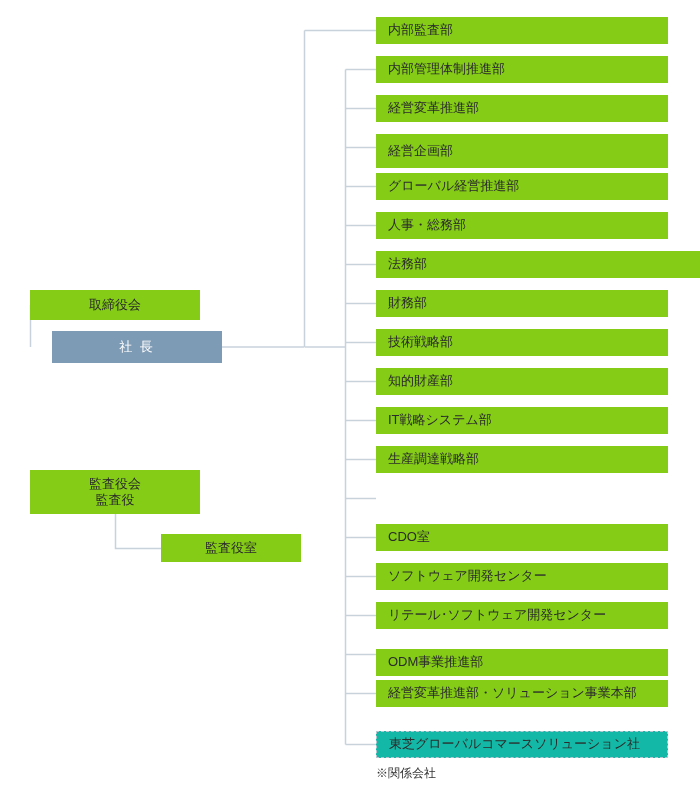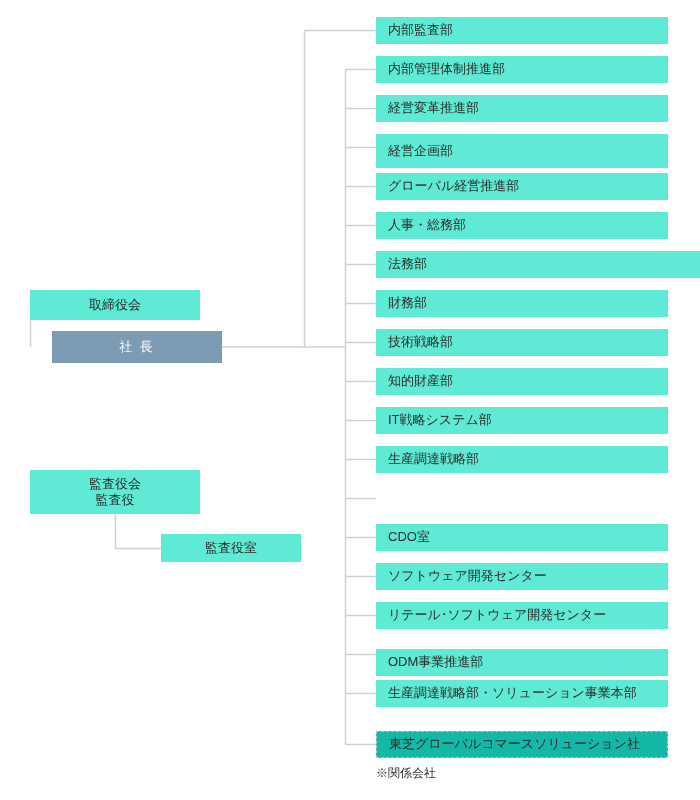--- a/index.html
+++ b/index.html
@@ -13,21 +13,21 @@
   }
   #chart {
     position: relative;
     width: 700px;
     height: 800px;
     overflow: hidden;
   }
   .node {
     position: absolute;
     box-sizing: border-box;
-    background: #5eead4;
+    background: #84cc16;
     display: flex;
     align-items: center;
     font-size: 13px;
     line-height: 1.25;
     color: #2b2b2b;
   }
   .node.center {
     justify-content: center;
     text-align: center;
   }
@@ -167,21 +167,21 @@
   <div class="node left" style="left:376px; top:563px; width:292px; height:27px;">
     <span>ソフトウェア開発センター</span>
   </div>
   <div class="node left" style="left:376px; top:602px; width:292px; height:27px;">
     <span>リテール･ソフトウェア開発センター</span>
   </div>
   <div class="node left" style="left:376px; top:641px; width:292px; height:27px;margin-top:8px;">
     <span>ODM事業推進部</span>
   </div>
   <div class="node left" style="left:376px; top:680px; width:292px; height:27px;">
-    <span>生産調達戦略部・ソリューション事業本部</span>
+    <span>経営変革推進部・ソリューション事業本部</span>
   </div>
   <div class="node left dashed" style="left:376px; top:731px; width:292px; height:27px;">
     <span>東芝グローバルコマースソリューション社</span>
   </div>
 
   <div class="note" style="left:376px; top:765px;">※関係会社</div>
 
 </div>
 
 </body></html>

